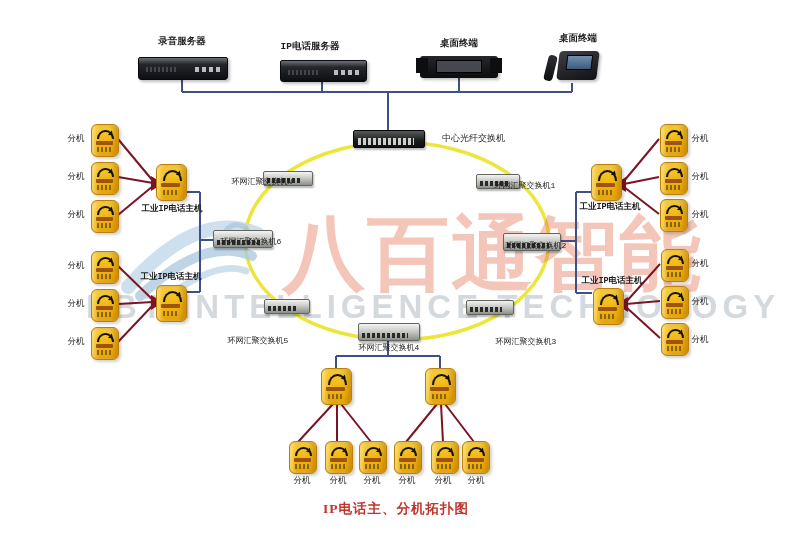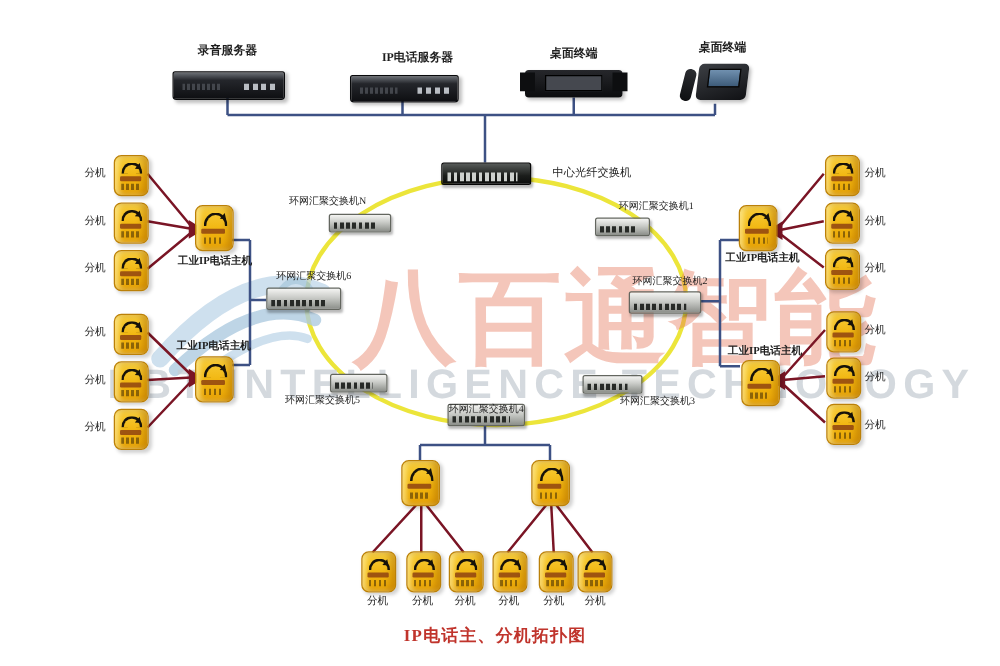--- a/index.html
+++ b/index.html
@@ -3,24 +3,24 @@
 <meta charset="utf-8">
 <style>
   html,body{margin:0;padding:0;background:#e9e9e9;}
   #canvas{position:relative;width:800px;height:533px;background:#ffffff;overflow:hidden;
           font-family:"Liberation Sans","DejaVu Sans",sans-serif;margin:0 auto;}
   svg.layer{position:absolute;left:0;top:0;pointer-events:none;}
   #ring-layer{z-index:1;}
   #wm-layer{z-index:2;}
   #line-layer{z-index:3;}
   .device{z-index:4;}
-  .lbl{position:absolute;z-index:5;font-family:Liberation Serif, serif;
+  .lbl{position:absolute;z-index:5;font-family:Liberation Mono, monospace;
        color:#1e1e1e;white-space:nowrap;transform:translate(-50%,-50%);}
   .lbl-top{font-size:9.5px;font-weight:600;}
-  .lbl-sw{font-size:8px;}
+  .lbl-sw{font-size:8px;margin-top:20px;}
   .lbl-ring{font-size:13px;color:#57504a;letter-spacing:3px;}
   .lbl-ext{font-size:8.5px;}
   .lbl-host{font-size:8.5px;font-weight:700;}
   .lbl-core{font-size:9px;transform:translate(0,-50%);}
   
   .wm-cn{position:absolute;left:283px;top:200px;z-index:2;font-size:82px;font-weight:700;
          color:rgba(228,118,90,0.42);letter-spacing:2px;font-family:"Liberation Sans",sans-serif;white-space:nowrap;}
   .wm-en{position:absolute;left:86px;top:288px;z-index:2;font-size:33px;font-weight:700;
          color:rgba(198,204,211,0.75);letter-spacing:5px;font-family:"Liberation Sans",sans-serif;white-space:nowrap;}
   
@@ -122,21 +122,21 @@
       <polygon points="151,176 163,183.5 151,191"></polygon>
       <polygon points="151,295 163,302.5 151,310"></polygon>
       <polygon points="626,177 614,184.5 626,192"></polygon>
       <polygon points="628,297 616,304.5 628,312"></polygon>
     </g>
   </svg>
 
   <div class="lbl lbl-top" style="left:182px;top:41px">录音服务器</div>
   <div class="server device" style="left:138px;top:57px;width:88px;height:21px"></div>
 
-  <div class="lbl lbl-top" style="left:334px;top:46px">IP电话服务器</div>
+  <div class="lbl lbl-top" style="left:310px;top:46px">IP电话服务器</div>
   <div class="server device" style="left:280px;top:60px;width:85px;height:20px"></div>
 
   <div class="lbl lbl-top" style="left:459px;top:43px">桌面终端</div>
   <div class="console device" style="left:420px;top:56px;width:78px;height:22px">
     <div class="con-wing" style="left:-4px"></div>
     <div class="con-wing" style="right:-4px"></div>
     <div class="con-screen"></div>
   </div>
 
   <div class="lbl lbl-top" style="left:578px;top:38px">桌面终端</div>

